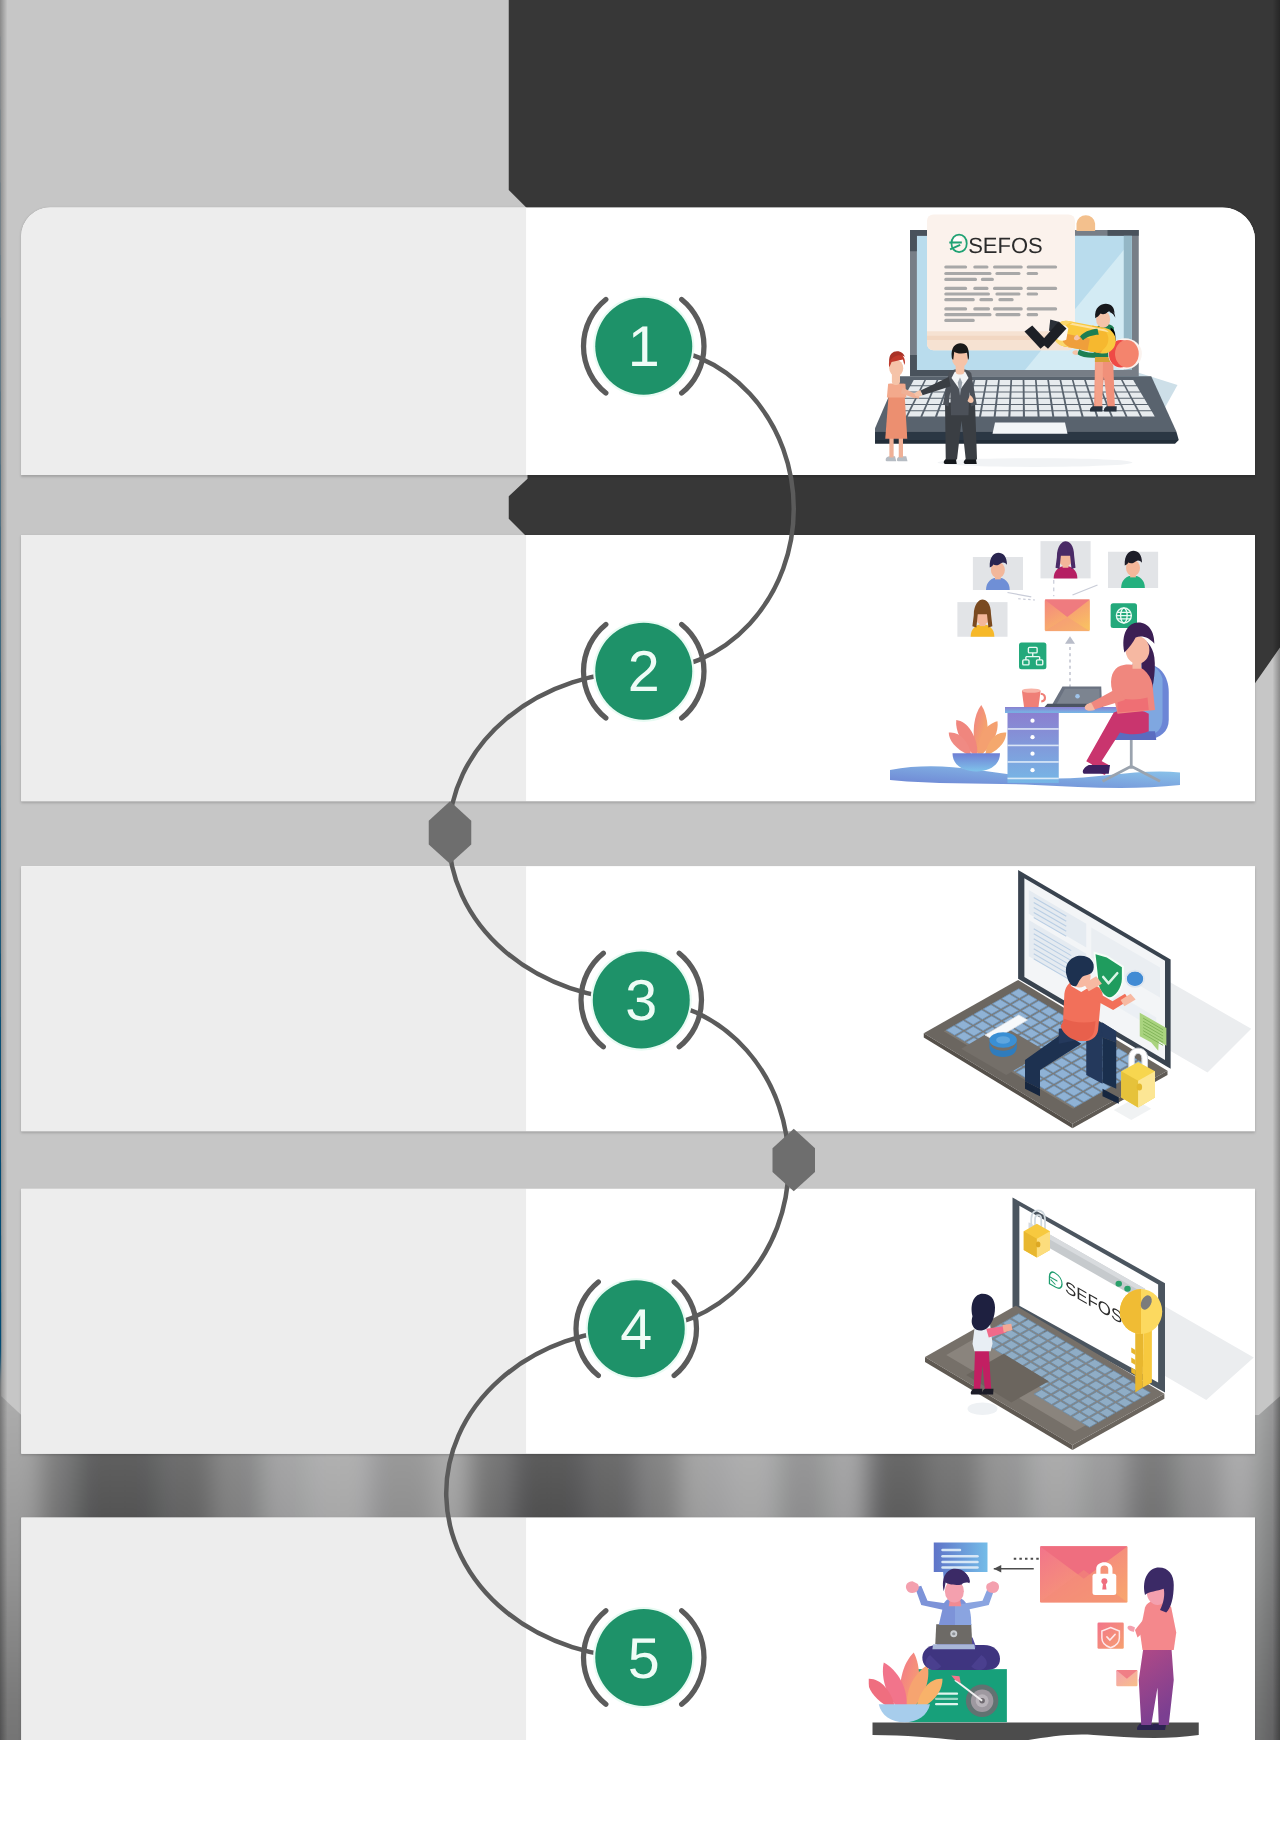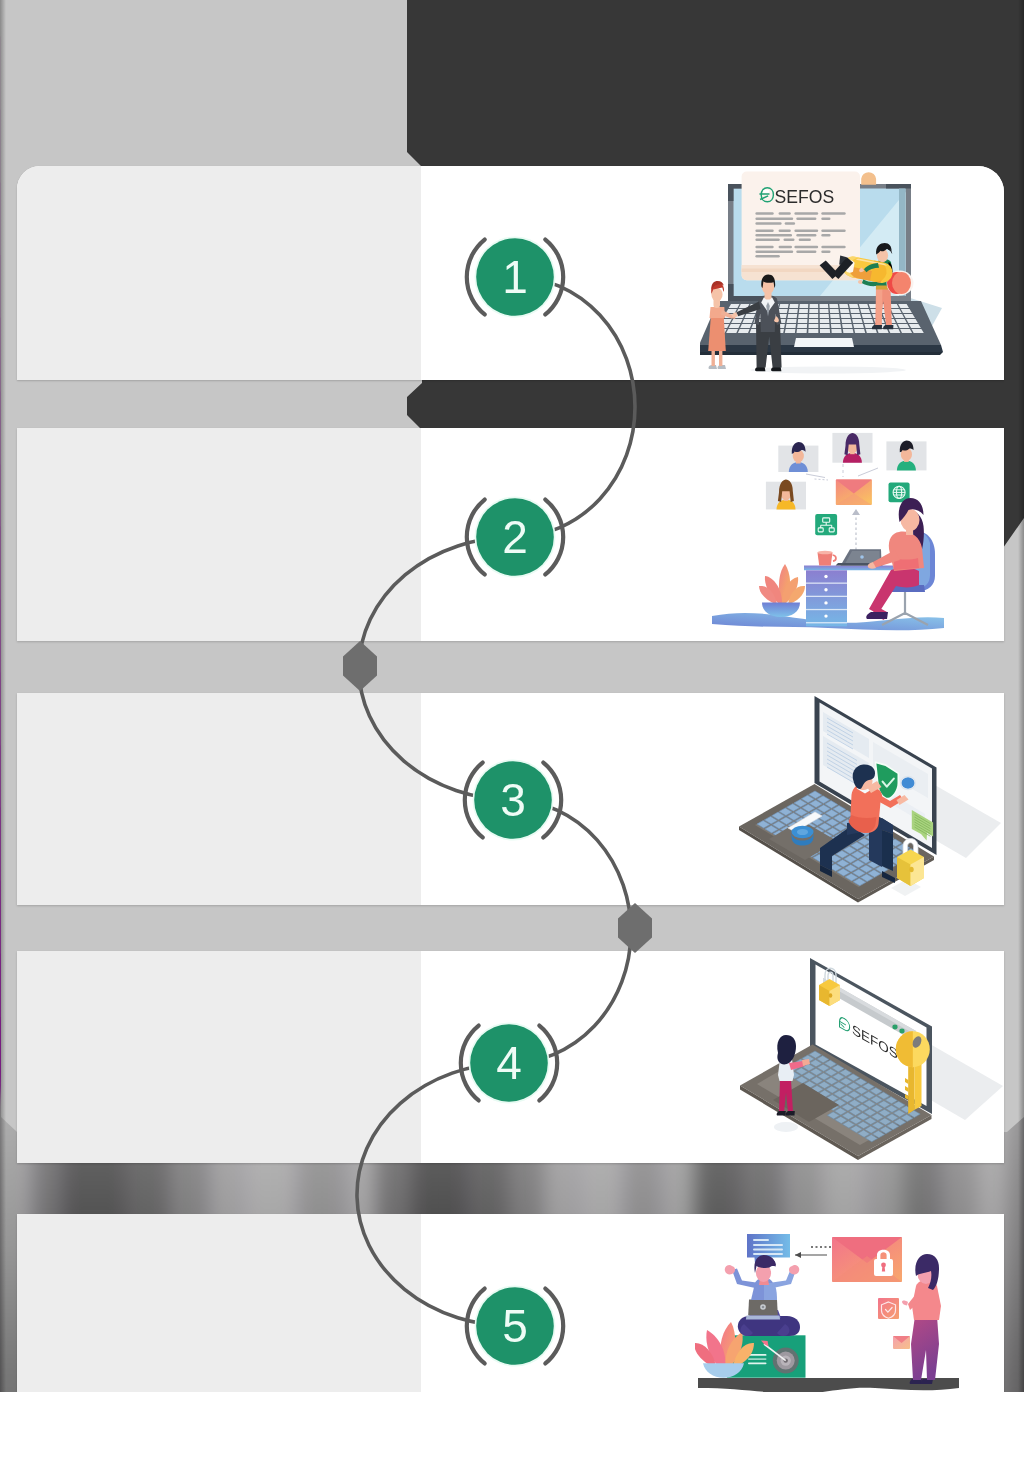--- a/index.html
+++ b/index.html
@@ -1,17 +1,17 @@
 <!DOCTYPE html>
 <html><head>
 <meta charset="utf-8">
 <style>
   html,body{margin:0;padding:0;background:#ffffff;}
   body{width:1024px;height:1462px;overflow:hidden;font-family:"Liberation Sans",sans-serif;}
-  #page{position:relative;width:1024px;height:1392px;overflow:hidden;background:#a21caf;}
+  #page{position:relative;width:1024px;height:1392px;overflow:hidden;background:#0369a1;}
   .abs{position:absolute;left:0;top:0;}
   svg{display:block;}
 
   
   #photo-bg{
     left:0; width:1024px;
     top:1100px; height:362px;
     filter: blur(9px);
     transform: scale(1.04);
   }

